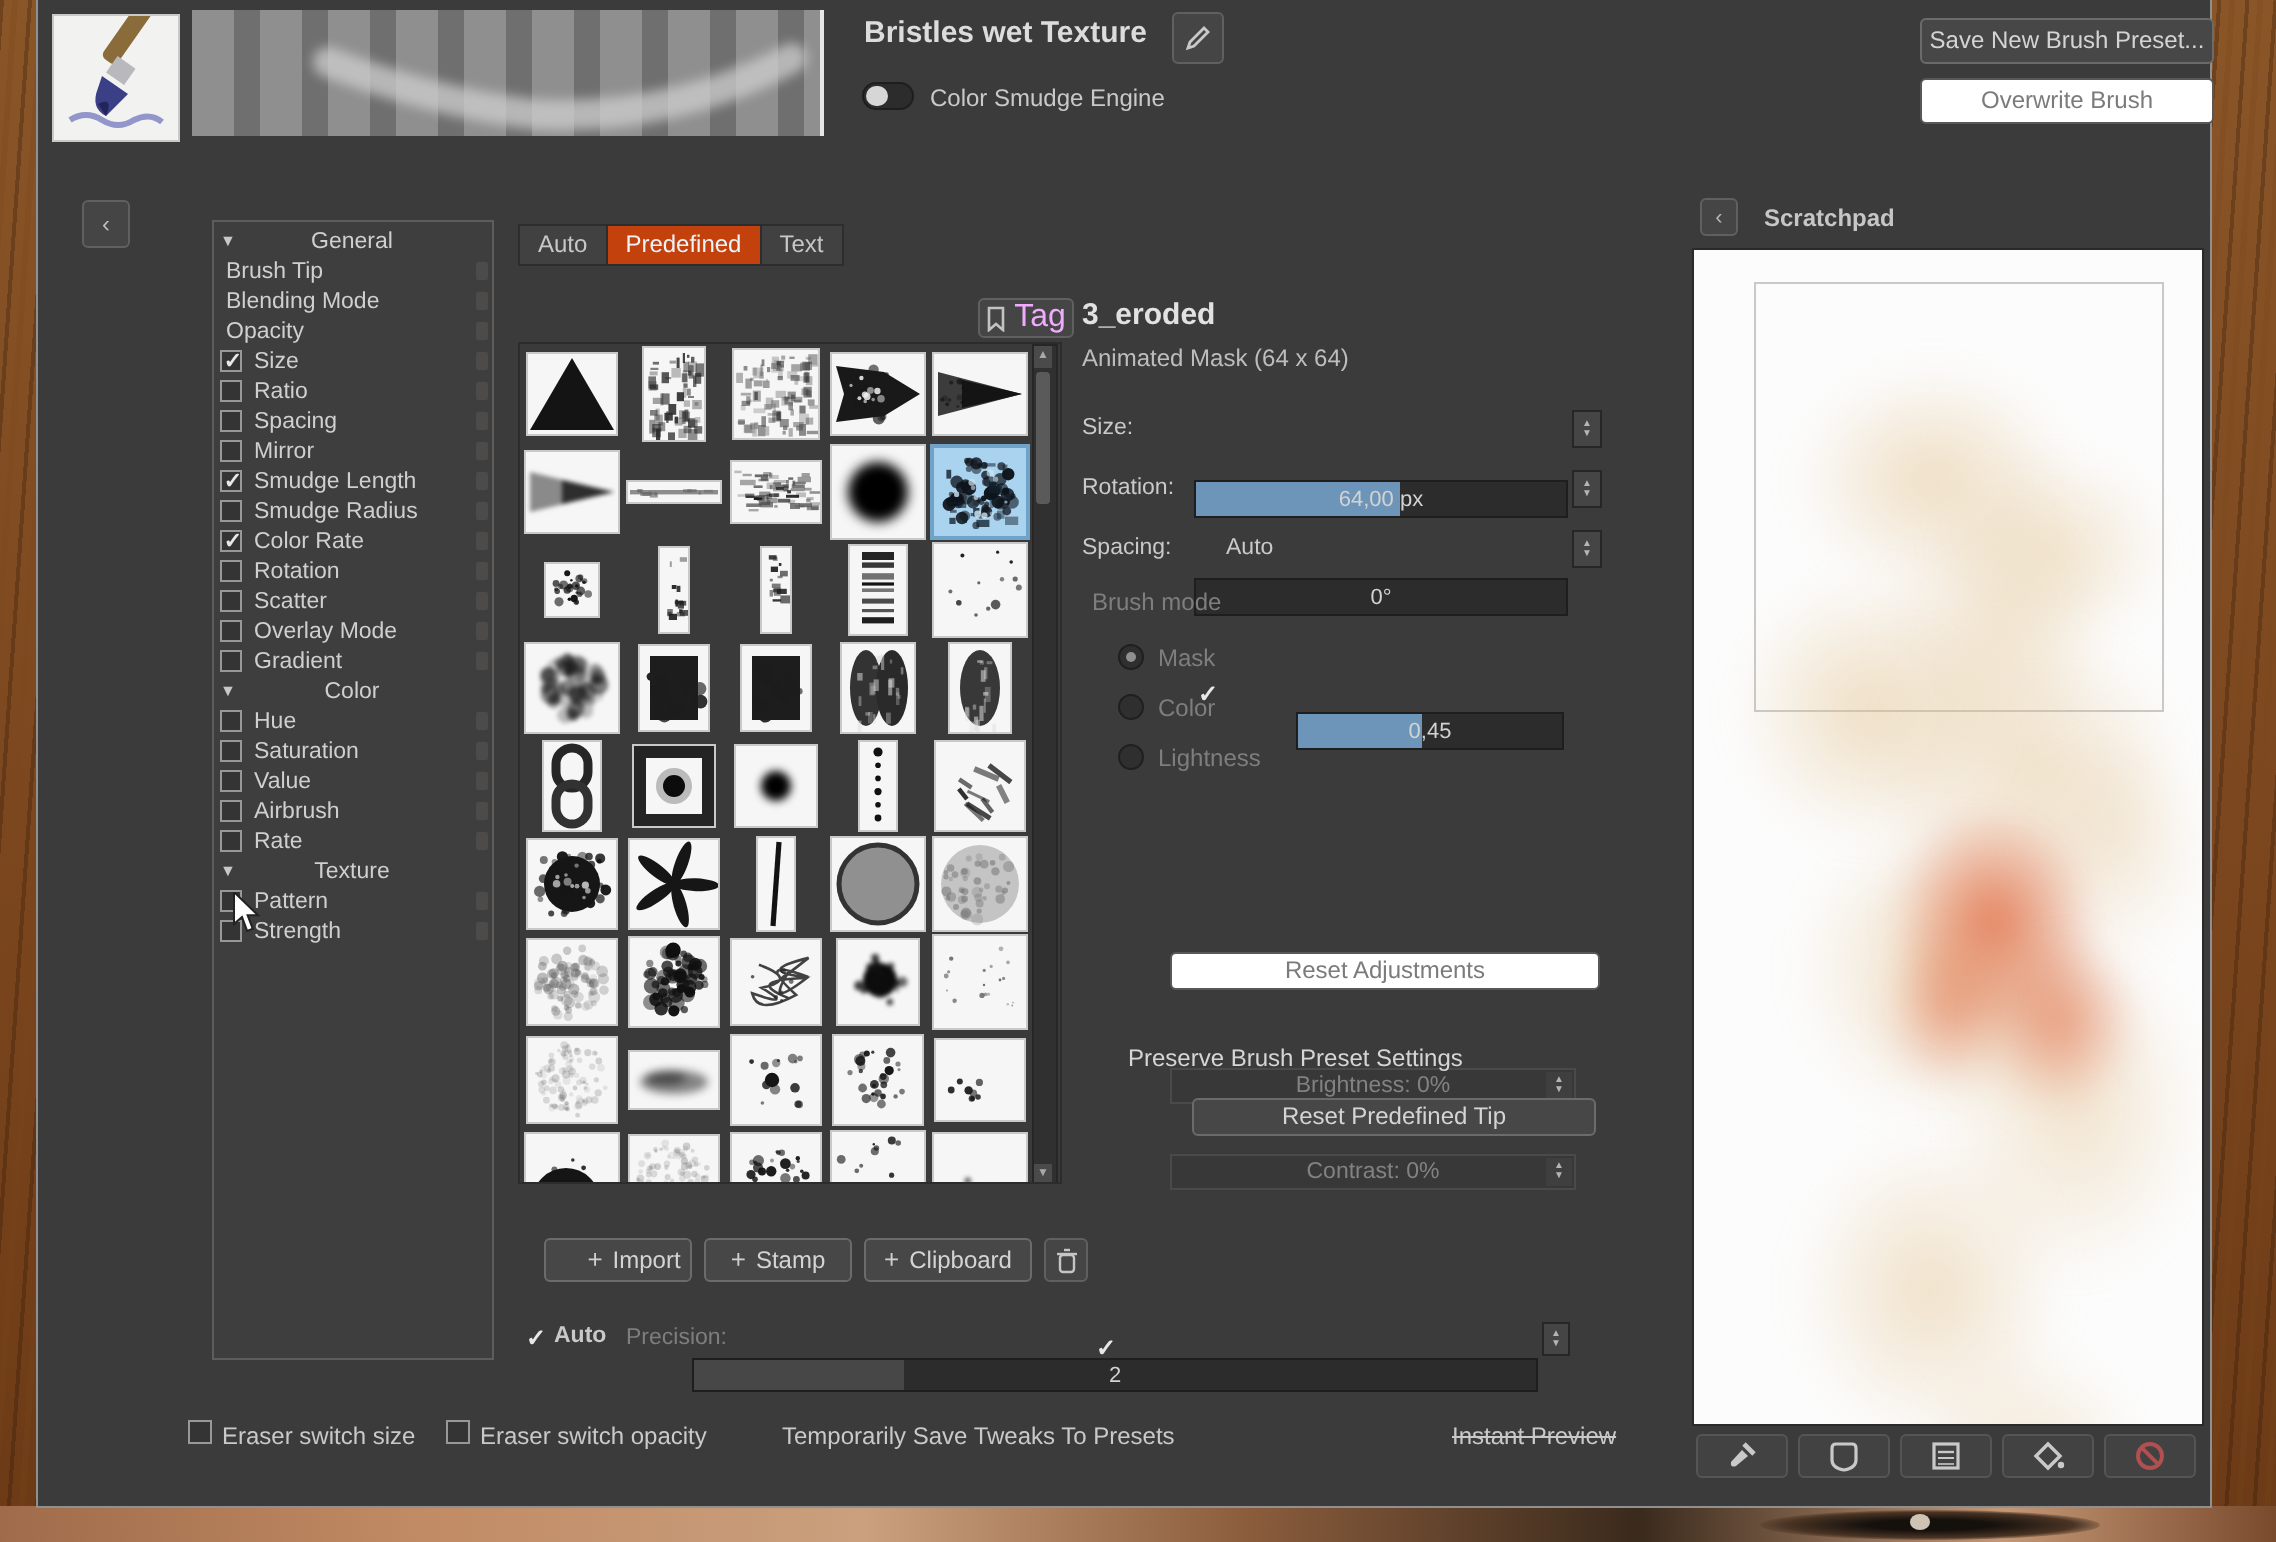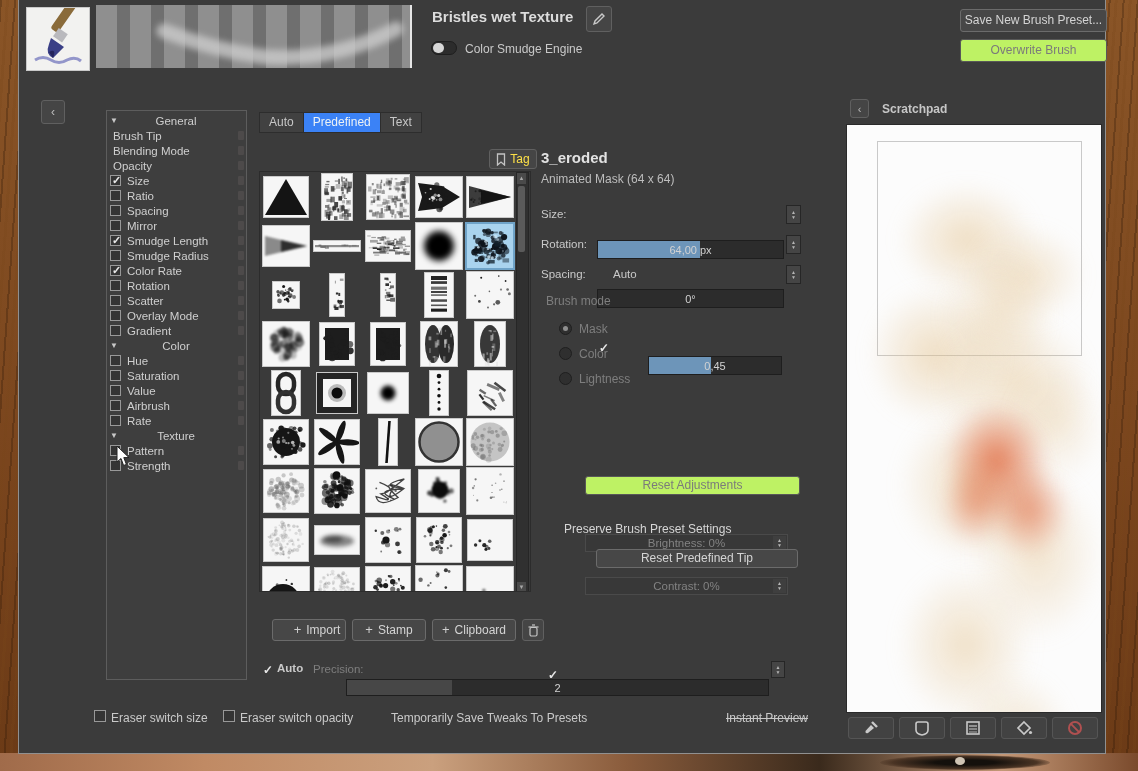--- a/index.html
+++ b/index.html
@@ -17,21 +17,21 @@
   .glint{position:absolute;left:955px;top:757px;width:10px;height:8px;border-radius:50%;background:#cfc4b4;}
 
   .dialog{position:absolute;left:18px;top:0;width:1088px;height:754px;background:#3b3b3b;
     border:1px solid #909090;border-top:none;box-sizing:border-box;}
   .abs{position:absolute;box-sizing:border-box;}
   .lbl{font-size:11.5px;color:#c9c9c9;white-space:nowrap;}
   .dis{color:#7e7e7e;}
 
   .btn{background:#474747;border:1px solid #6b6b6b;border-radius:3px;color:#d4d4d4;
     font-size:12px;text-align:center;line-height:20px;cursor:default;}
-  .btn.disabled{color:#7b7b7b;border-color:#585858;background:#bef264;}
+  .btn.disabled{color:#7b7b7b;border-color:#585858;background:#ffffff;}
   .iconbtn{background:#454545;border:1px solid #606060;border-radius:3px;display:flex;align-items:center;justify-content:center;}
 
   .cb{width:12px;height:12px;border:1px solid #989898;background:#343434;display:inline-block;box-sizing:border-box;}
   .cb.checked{position:relative;}
   .cb.checked::after{content:"\2713";position:absolute;left:0;top:-2px;width:12px;text-align:center;
     color:#e8e8e8;font-size:12px;font-weight:bold;}
   .cb.nobox{border-color:transparent;background:transparent;}
 
   .radio{width:13px;height:13px;border-radius:50%;background:#2f2f2f;border:1px solid #1f1f1f;display:inline-block;box-sizing:border-box;}
   .radio.sel::after{content:"";display:block;width:5px;height:5px;border-radius:50%;background:#8f8f8f;margin:3px;}
@@ -42,21 +42,21 @@
   .slider .val{position:relative;text-align:center;font-size:11px;color:#d2d2d2;line-height:17px;}
   .spin{background:#454545;border:1px solid #262626;display:flex;flex-direction:column;align-items:center;justify-content:center;}
   .spin span{font-size:5px;line-height:5px;color:#b5b5b5;}
   .field{background:#383838;border:1px solid #4a4a4a;position:relative;}
   .field .val{text-align:center;font-size:11.5px;color:#828282;line-height:16px;}
   .field .spin{position:absolute;right:1px;top:1px;bottom:1px;width:13px;border:none;background:#3f3f3f;}
 
   .tab{display:inline-block;padding:2px 9px;background:#414141;border:1px solid #2d2d2d;border-right:none;
     color:#c7c7c7;font-size:12px;line-height:15px;}
   .tab:last-child{border-right:1px solid #2d2d2d;}
-  .tab.sel{background:#3b82f6;color:#ecf2f6;}
+  .tab.sel{background:#c2410c;color:#ecf2f6;}
 
   .opt-panel{background:#3e3e3e;border:1px solid #5d5d5d;overflow:hidden;}
   .opt-row{position:relative;height:15px;display:flex;align-items:center;font-size:11.5px;color:#cfcfcf;}
   .opt-row .tri{color:#c8c8c8;font-size:8px;margin-left:3px;width:10px;}
   .opt-row .hlbl{flex:1;text-align:center;margin-right:14px;}
   .opt-row .cb{width:11px;height:11px;margin-left:3px;}
   .opt-row .cb.checked::after{width:11px;font-size:11px;top:-2px;}
   .opt-row .ilbl{margin-left:6px;}
   .opt-row .lock{position:absolute;right:2px;top:3px;width:6px;height:9px;background:#4d4a4a;border-radius:1px;}
 
@@ -243,21 +243,21 @@
       </div>
 
     
     <div class="abs" id="tip-tabs" style="left:240px;top:112px;"><span class="tab">Auto</span><span class="tab sel">Predefined</span><span class="tab">Text</span></div>
 
     
     <div class="abs iconbtn" style="left:470px;top:149px;width:48px;height:20px;gap:4px;">
       <svg width="10" height="13" viewBox="0 0 10 13">
         <path d="M1.5 1 h7 v11 l-3.5-3 -3.5 3 Z" fill="none" stroke="#c3c3c3" stroke-width="1.3"></path>
       </svg>
-      <span style="font-size:12px;color:#fde047;">Tag</span>
+      <span style="font-size:16px;color:#f0abfc;">Tag</span>
     </div>
 
     
     <div class="abs grid" id="tip-grid" style="left:240px;top:171px;width:272px;height:421px;">
       <div class="sbar" style="right:1px;top:0;width:11px;height:420px;">
         <div class="sbtn" style="left:0;top:0;width:9px;height:11px;">▲</div>
         <div class="sthumb" style="left:1px;top:13px;width:7px;height:66px;"></div>
         <div class="sbtn" style="left:0;bottom:0;width:9px;height:11px;">▼</div>
       </div>
     <div class="cell" style="left: 0px; top: 0px; width: 51px; height: 49px;">

